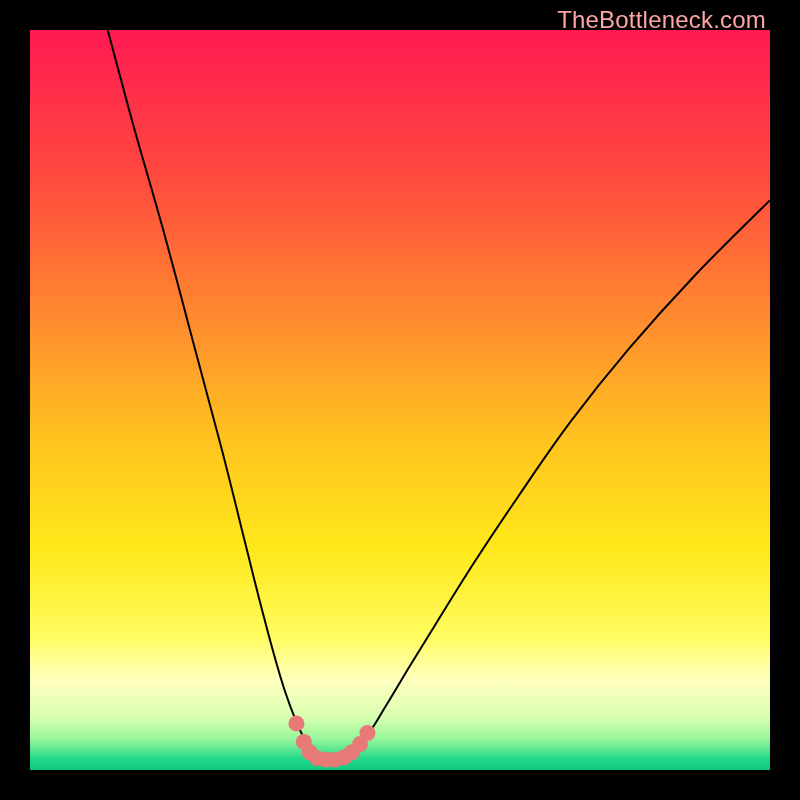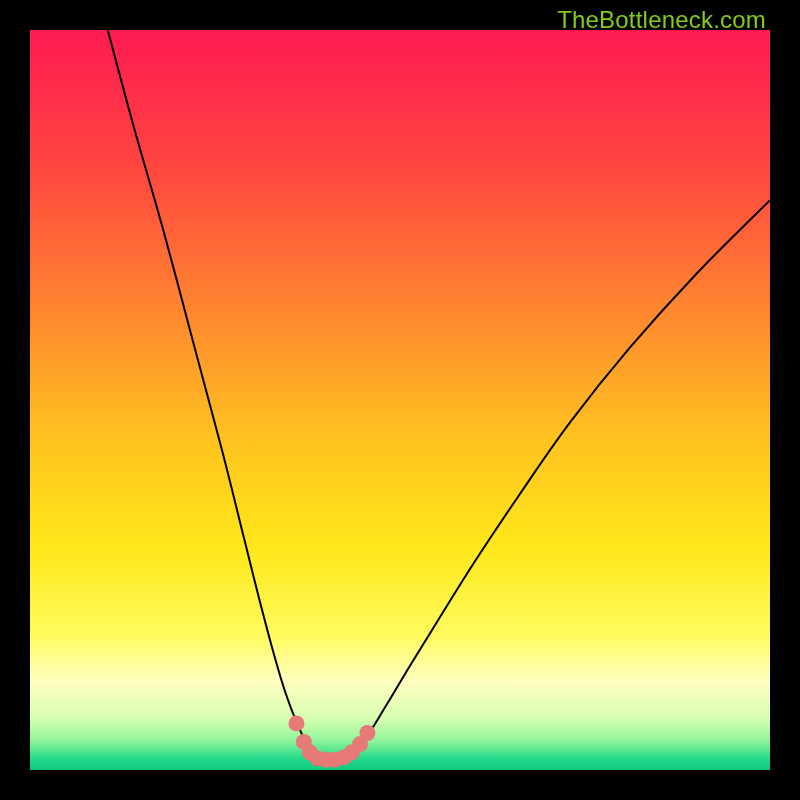--- a/index.html
+++ b/index.html
@@ -20,21 +20,21 @@
     position: absolute;
     left: 30px;
     top: 30px;
     width: 740px;
     height: 740px;
   }
   .watermark {
     position: absolute;
     top: 6px;
     right: 34px;
-    color: #84cc16;
+    color: #fca5a5;
     font-size: 24px;
     font-weight: 500;
     letter-spacing: 0.2px;
   }
   svg {
     display: block;
   }
 </style>
 </head>
 <body>

